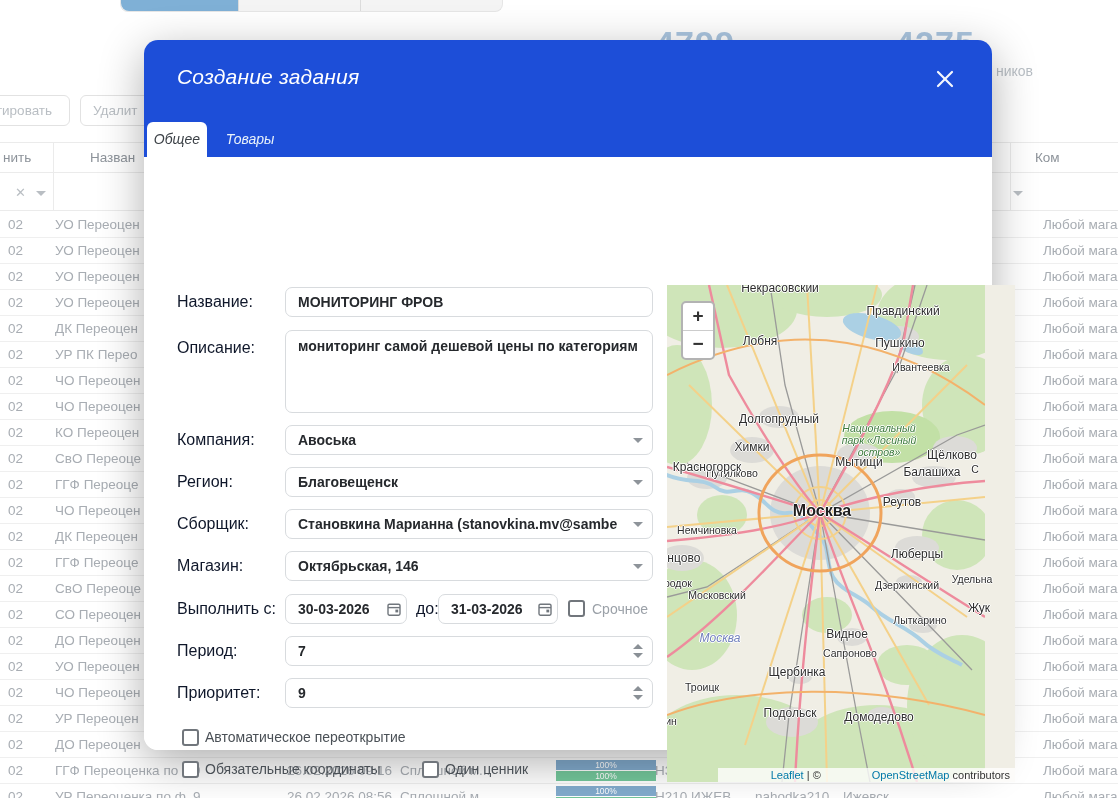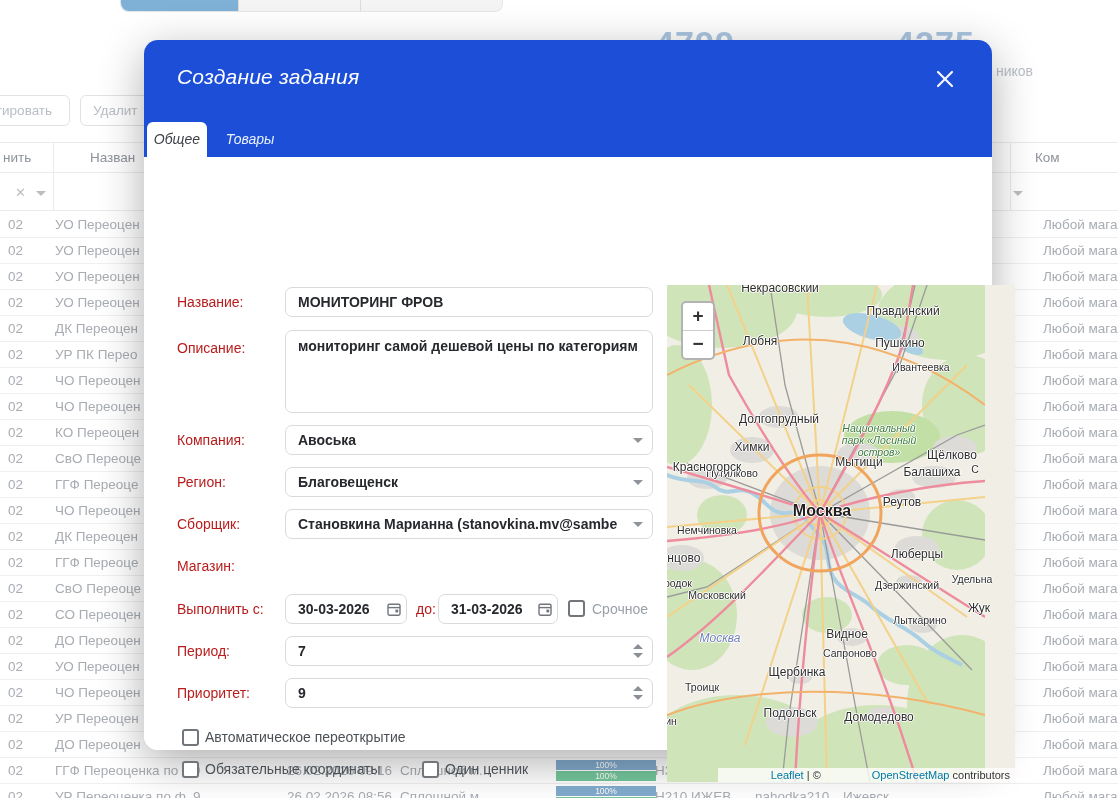--- a/index.html
+++ b/index.html
@@ -49,21 +49,21 @@
   
   .modal{position:absolute;left:144px;top:40px;width:848px;height:710px;z-index:10;border-radius:14px;box-shadow:0 12px 45px rgba(0,0,0,.32);background:#fff;}
   .m-header{position:absolute;left:0;top:0;width:848px;height:117px;background:#1d4ed8;border-radius:14px 14px 0 0;font-style:italic;}
   .m-title{position:absolute;left:33px;top:25px;font-size:21px;color:#fff;letter-spacing:.2px;}
   .m-close{position:absolute;left:788px;top:26px;width:26px;height:26px;cursor:pointer;}
   .m-body{position:absolute;left:0;top:117px;width:848px;height:593px;background:#fff;border-radius:0 0 14px 14px;}
   .tab{position:absolute;top:82px;height:35px;line-height:35px;text-align:center;font-size:14px;}
   .tab-active{left:3px;width:60px;background:#fff;color:#3b4046;border-radius:6px 6px 0 0;}
   .tab-idle{left:63px;width:86px;color:#e9f2fa;}
 
-  .f-label{position:absolute;left:33px;font-size:14px;color:#b91c1c;line-height:30px;white-space:nowrap;}
+  .f-label{position:absolute;left:33px;font-size:16px;color:#0f172a;line-height:30px;white-space:nowrap;}
   .inp{position:absolute;left:141px;width:368px;height:30px;box-sizing:border-box;border:1px solid #d8dbde;border-radius:7px;padding:0 12px;font-family:inherit;font-size:14px;font-weight:700;color:#26292d;background:#fff;outline:none;}
   textarea.inp{padding-top:7px;resize:none;height:83px;}
   .sel{position:absolute;left:141px;width:368px;height:30px;box-sizing:border-box;border:1px solid #d8dbde;border-radius:7px;background:#fff;cursor:pointer;}
   .sel-val{position:absolute;left:12px;top:0;right:26px;line-height:28px;font-size:14px;font-weight:700;color:#26292d;white-space:nowrap;overflow:hidden;}
   .sel-caret{position:absolute;right:9px;top:12px;width:0;height:0;border-left:5px solid transparent;border-right:5px solid transparent;border-top:5px solid #8e949a;}
   .date-inp{width:122px;padding-right:28px;}
   .cal-ic{position:absolute;top:7px;width:16px;height:16px;color:#70767c;cursor:pointer;}
   .num-wrap .spin{position:absolute;right:10px;cursor:pointer;width:0;height:0;border-left:5px solid transparent;border-right:5px solid transparent;}
   .spin-up{top:8px;border-bottom:5px solid #8a9096;}
   .spin-dn{top:17px;border-top:5px solid #8a9096;}
@@ -294,20 +294,24 @@
         <span class="sel-caret"></span>
       </div>
 
       <span class="f-label" style="top:352px">Сборщик:</span>
       <div class="sel" style="top:352px">
         <span class="sel-val">Становкина Марианна (stanovkina.mv@sambe</span>
         <span class="sel-caret"></span>
       </div>
 
       <span class="f-label" style="top:394px">Магазин:</span>
+      <div class="sel" style="top:394px">
+        <span class="sel-val">Октябрьская, 146</span>
+        <span class="sel-caret"></span>
+      </div>
 
       <span class="f-label" style="top:437px">Выполнить с:</span>
       <input class="inp date-inp" style="top: 437px;" value="30-03-2026">
       <span class="cal-ic" style="left:242px;top:444px">
         <svg width="16" height="16" viewBox="0 0 16 16" fill="none" stroke="currentColor" stroke-width="1.4">
             <rect x="2" y="3.2" width="12" height="11" rx="1.4"></rect>
             <line x1="2" y1="6.6" x2="14" y2="6.6"></line>
             <rect x="9.4" y="8.6" width="2.8" height="2.8" fill="currentColor" stroke="none"></rect>
           </svg>
       </span>

